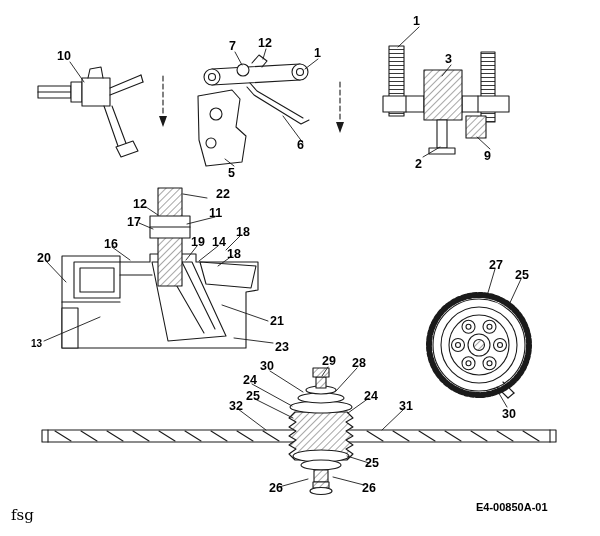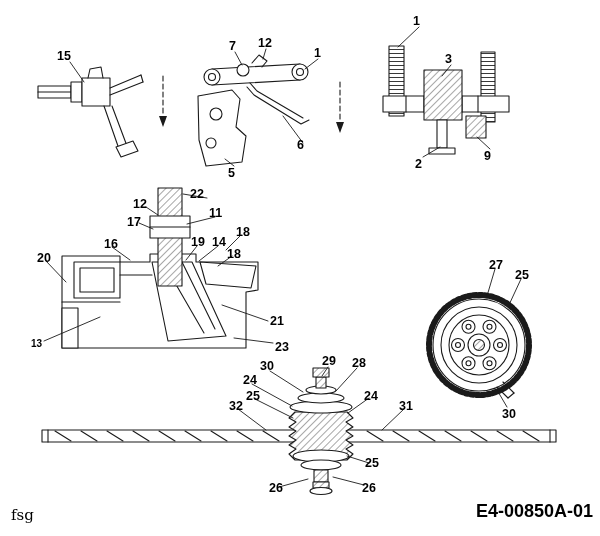--- a/index.html
+++ b/index.html
@@ -2,21 +2,21 @@
 <html><head>
 <meta charset="utf-8">
 <style>
   html,body{margin:0;padding:0;background:#fff;}
   .stage{position:relative;width:600px;height:536px;background:#ffffff;overflow:hidden;
          font-family:"Liberation Sans",sans-serif;color:#000;}
   svg.diagram{position:absolute;left:0;top:0;}
   .lbl{position:absolute;font-weight:bold;font-size:12.5px;line-height:1;letter-spacing:0;}
   .lbl-sm{font-size:10px;}
   .footer-left{position:absolute;left:11px;top:506px;font-family:"DejaVu Serif",serif;font-size:15px;}
-  .drawing-number{position:absolute;left:476px;top:501px;font-weight:bold;font-size:18px;}
+  .drawing-number{position:absolute;left:476px;top:501px;font-weight:bold;font-size:11px;}
 </style>
 </head>
 <body>
 
 <div class="stage">
 
   <svg class="diagram" width="600" height="536" viewBox="0 0 600 536">
     <defs>
       <pattern id="hatch" patternUnits="userSpaceOnUse" width="5" height="5" patternTransform="rotate(45)">
         <rect width="5" height="5" fill="#fff"></rect>
@@ -186,32 +186,32 @@
         <line x1="369" y1="398" x2="348" y2="413"></line>
         <line x1="238" y1="409" x2="266" y2="430"></line>
         <line x1="404" y1="409" x2="382" y2="430"></line>
         <line x1="369" y1="463" x2="347" y2="456"></line>
         <line x1="279" y1="487" x2="308" y2="479"></line>
         <line x1="364" y1="485" x2="333" y2="477"></line>
       </g>
     </g>
   </svg>
 
-  <span class="lbl" style="left:57px;top:50px">15</span>
+  <span class="lbl" style="left:57px;top:50px">10</span>
   <span class="lbl" style="left:229px;top:40px">7</span>
   <span class="lbl" style="left:258px;top:37px">12</span>
   <span class="lbl" style="left:314px;top:47px">1</span>
   <span class="lbl" style="left:297px;top:139px">6</span>
   <span class="lbl" style="left:228px;top:167px">5</span>
   <span class="lbl" style="left:413px;top:15px">1</span>
   <span class="lbl" style="left:445px;top:53px">3</span>
   <span class="lbl" style="left:415px;top:158px">2</span>
   <span class="lbl" style="left:484px;top:150px">9</span>
   <span class="lbl" style="left:133px;top:198px">12</span>
-  <span class="lbl" style="left:190px;top:188px">22</span>
+  <span class="lbl" style="left:216px;top:188px">22</span>
   <span class="lbl" style="left:209px;top:207px">11</span>
   <span class="lbl" style="left:127px;top:216px">17</span>
   <span class="lbl" style="left:236px;top:226px">18</span>
   <span class="lbl" style="left:191px;top:236px">19</span>
   <span class="lbl" style="left:212px;top:236px">14</span>
   <span class="lbl" style="left:227px;top:248px">18</span>
   <span class="lbl" style="left:104px;top:238px">16</span>
   <span class="lbl" style="left:37px;top:252px">20</span>
   <span class="lbl lbl-sm" style="left:31px;top:339px">13</span>
   <span class="lbl" style="left:270px;top:315px">21</span>

